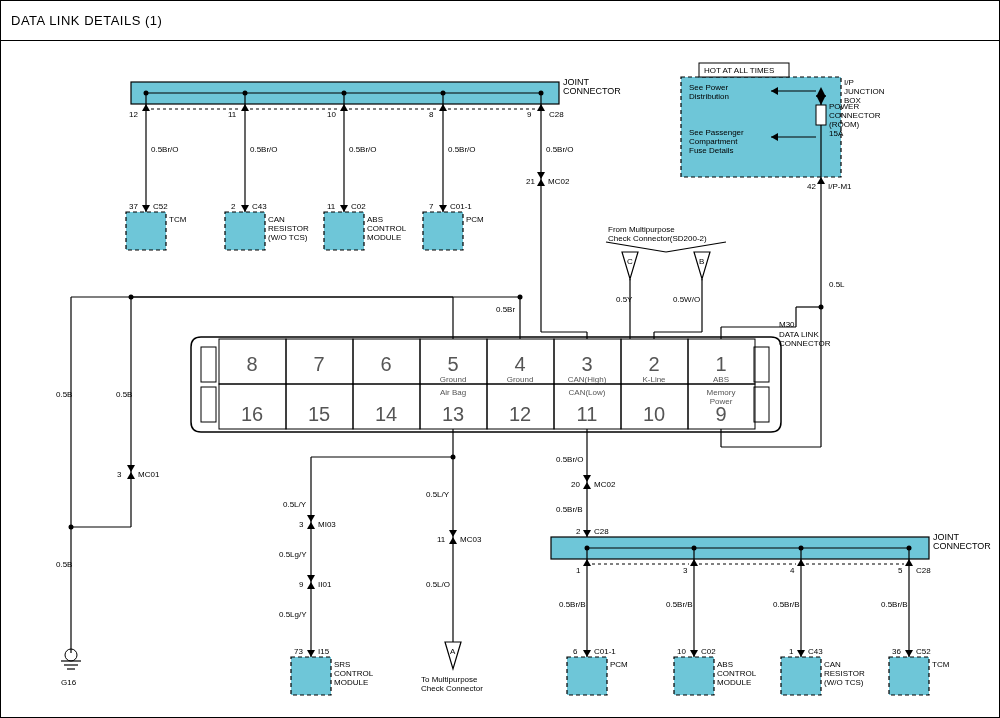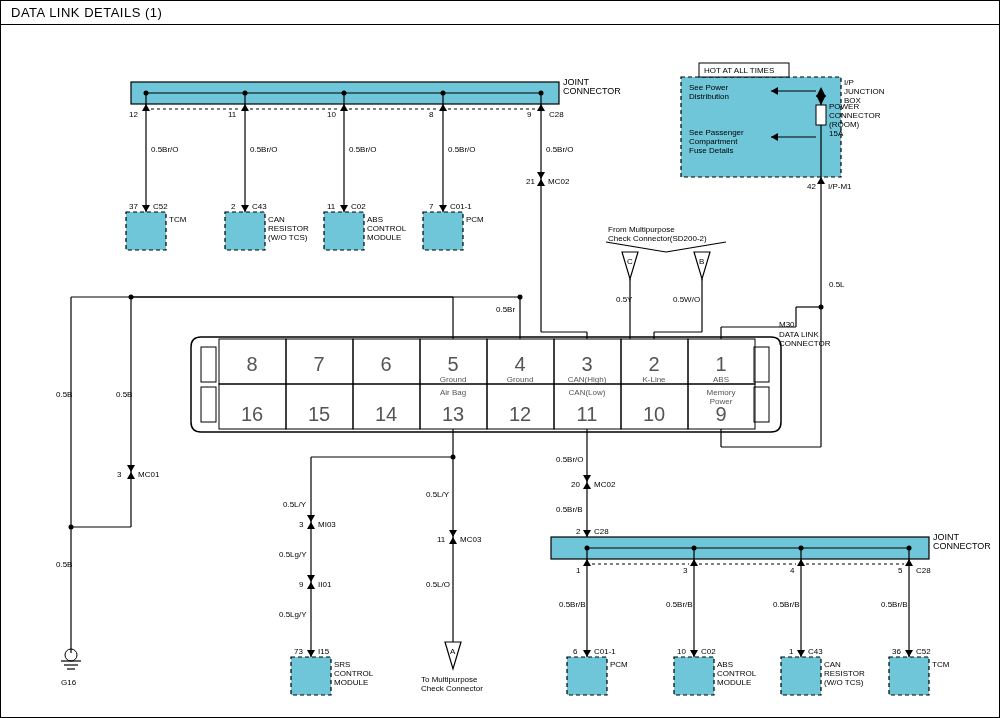--- a/index.html
+++ b/index.html
@@ -1,17 +1,17 @@
 <!DOCTYPE html>
 <html><head>
 <meta charset="utf-8">
 <style>
 body{margin:0;font-family:Arial,Helvetica,sans-serif;background:#fff}
 .page{width:1000px;height:718px;position:relative;border:1px solid #000;box-sizing:border-box}
-.title-bar{border-bottom:1px solid #000;padding:4px 10px;font-size:13px;font-weight:400;letter-spacing:.5px}
+.title-bar{border-bottom:1px solid #000;padding:12px 10px;font-size:13px;font-weight:400;letter-spacing:.5px}
 svg{position:absolute;top:26px;left:0}
 .box{fill:#6ec6d8;stroke:#000;stroke-width:1.2;stroke-dasharray:4 3}
 .box-solid{fill:#6ec6d8;stroke:#000;stroke-width:1.2}
 .wire{stroke:#000;stroke-width:1.2;fill:none}
 .dash{stroke:#000;stroke-width:1;stroke-dasharray:3 3;fill:none}
 .txt{font-size:9px;fill:#000}
 .txt-sm{font-size:8px;fill:#000}
 .dlc-outer{fill:none;stroke:#000;stroke-width:1.5}
 .dlc-cell{fill:none;stroke:#000;stroke-width:1}
 .pin{font-size:20px;fill:#555;text-anchor:middle}

